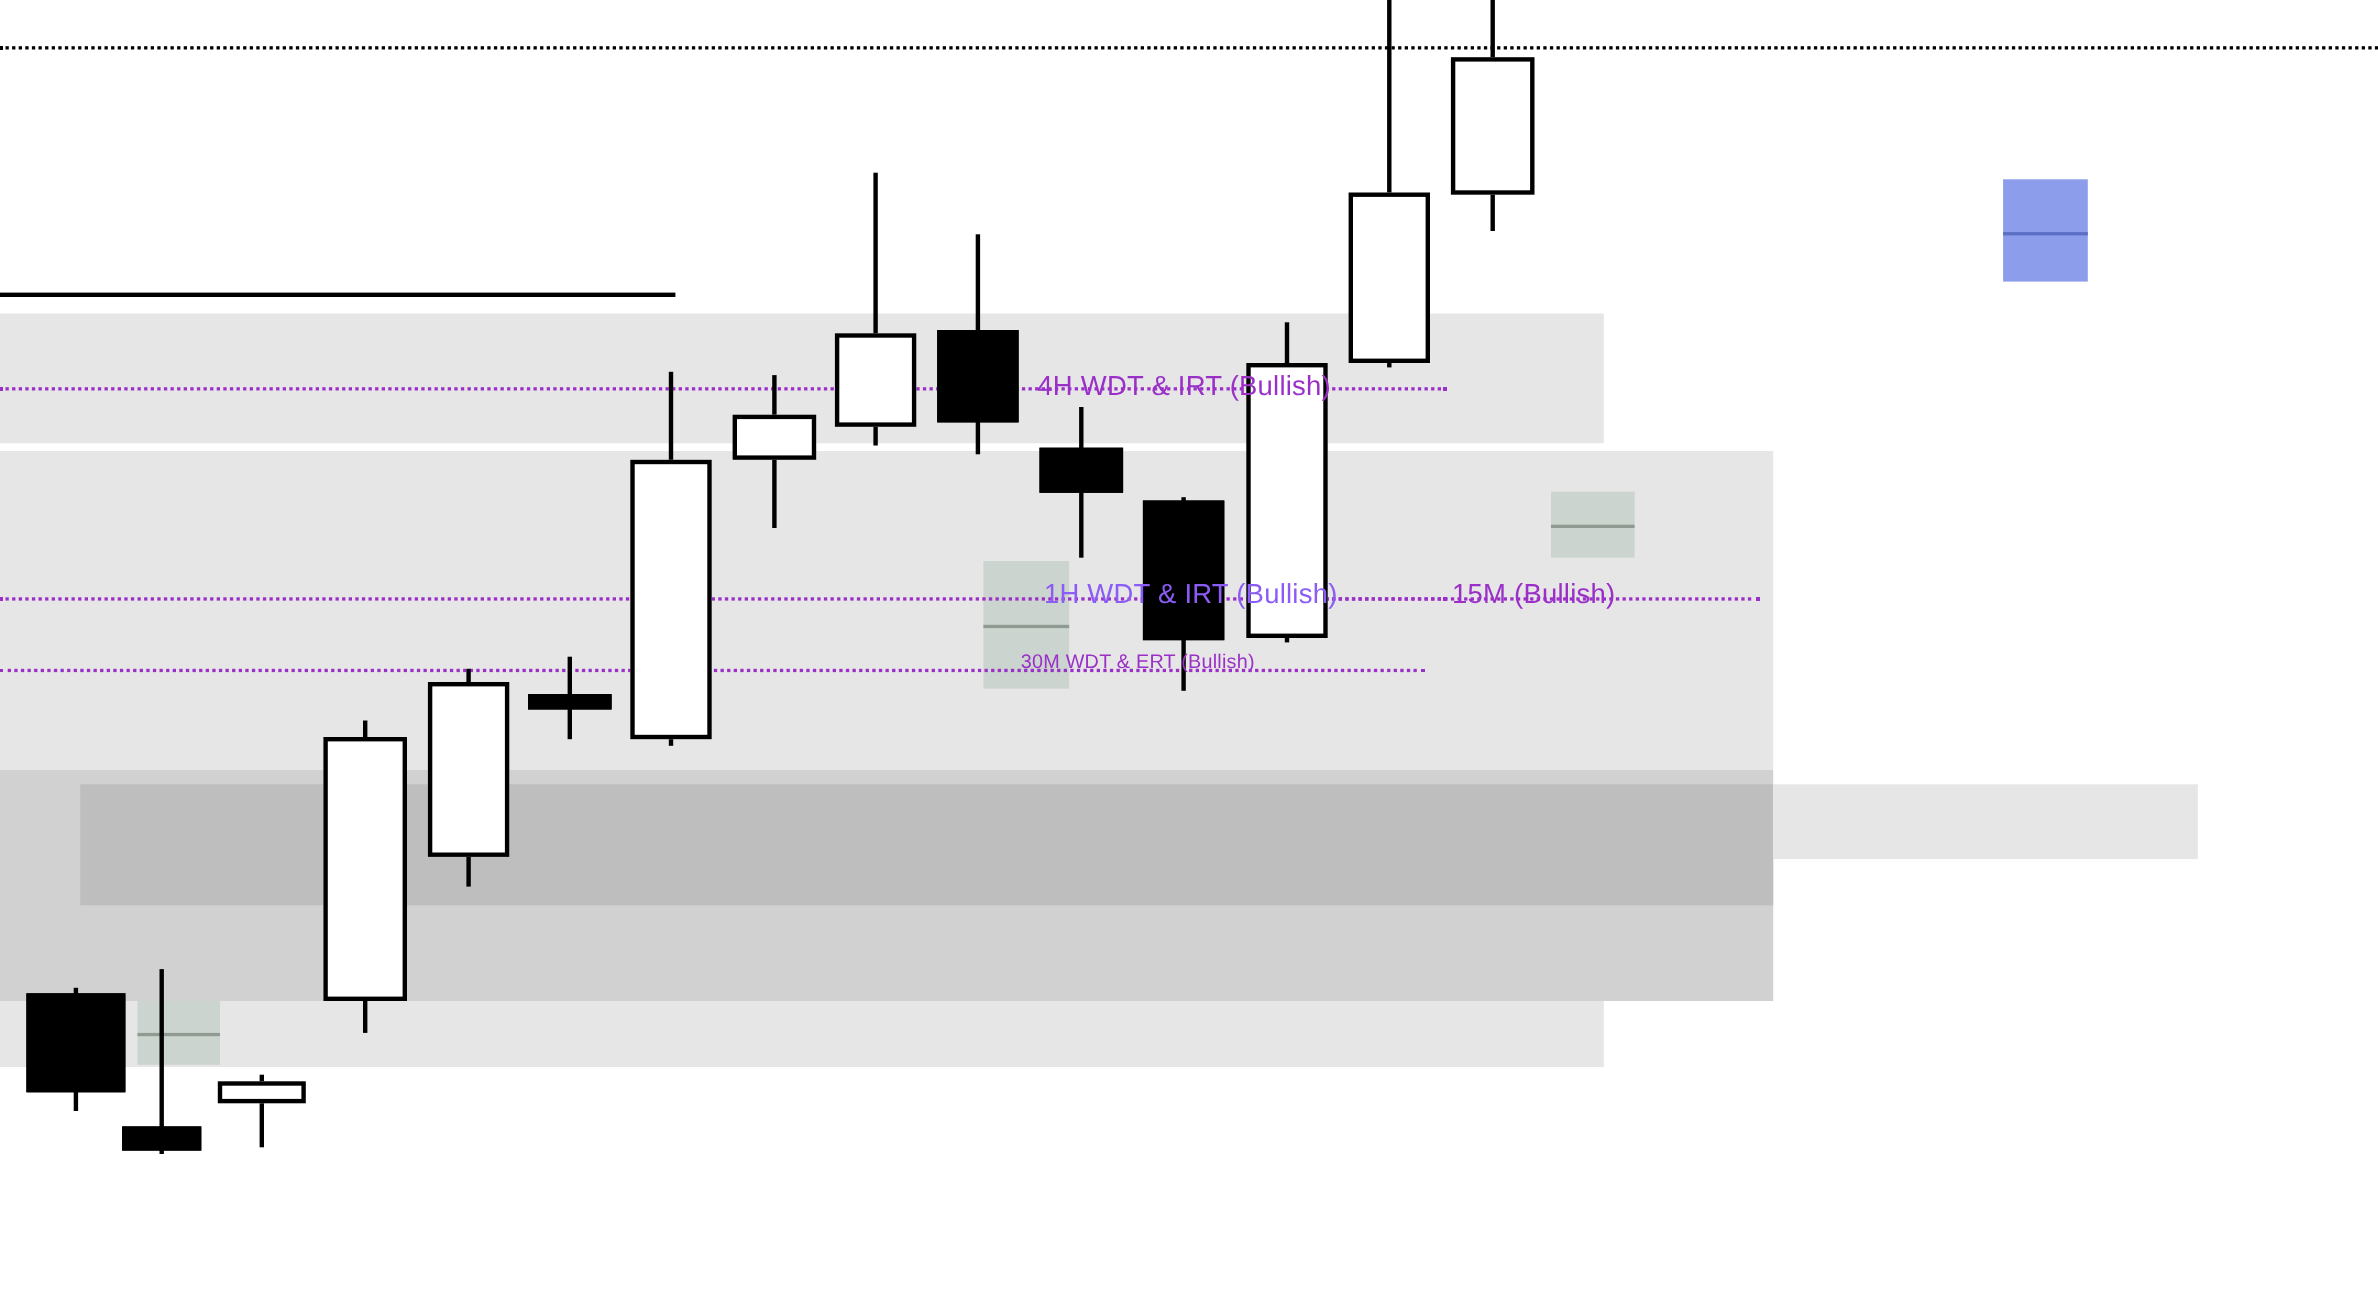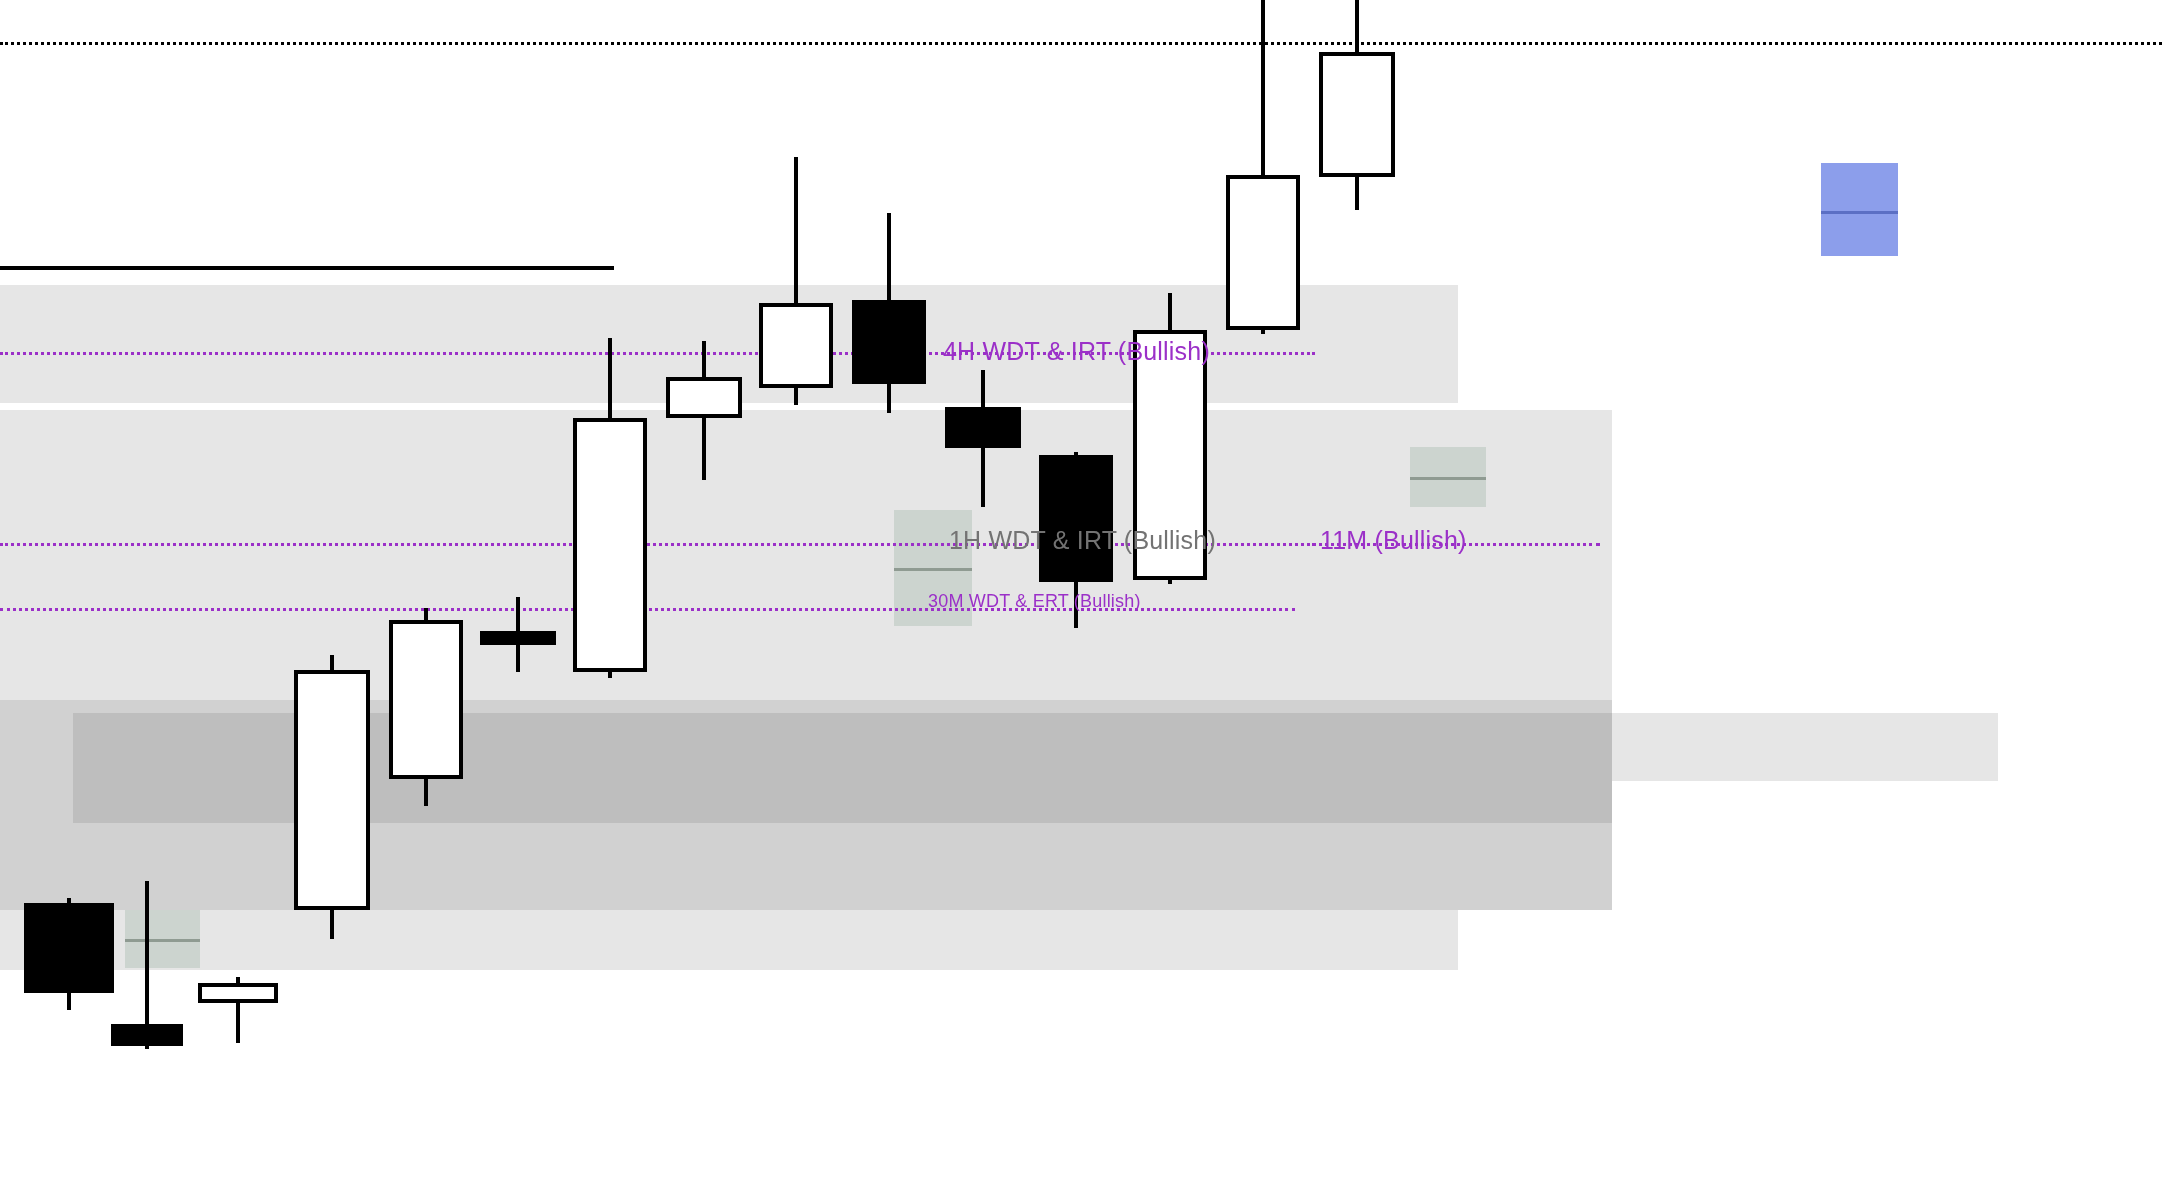--- a/index.html
+++ b/index.html
@@ -104,17 +104,17 @@
         <div class="wick" style="left: 1261px; top: 0px; height: 334px;"></div>
         <div class="body up" style="left: 1226px; top: 175px; width: 74px; height: 155px;"></div>
       </div>
       <div class="candle" style="left: 0px; top: 0px; width: 0px; height: 0px;">
         <div class="wick" style="left: 1355px; top: 0px; height: 210px;"></div>
         <div class="body up" style="left: 1319px; top: 52px; width: 76px; height: 125px;"></div>
       </div>
     </div>
   <div id="labels-layer">
       <div class="lbl" style="left: 943px; top: 337px; color: rgb(155, 48, 200); font-size: 25px;">4H WDT &amp; IRT (Bullish)</div>
-      <div class="lbl" style="left: 949px; top: 526px; color: #737373; font-size: 25px;">1H WDT &amp; IRT (Bullish)</div>
-      <div class="lbl" style="left: 1320px; top: 526px; color: rgb(155, 48, 200); font-size: 25px;">11M (Bullish)</div>
+      <div class="lbl" style="left: 949px; top: 526px; color: #8b5cf6; font-size: 25px;">1H WDT &amp; IRT (Bullish)</div>
+      <div class="lbl" style="left: 1320px; top: 526px; color: rgb(155, 48, 200); font-size: 25px;">15M (Bullish)</div>
       <div class="lbl" style="left: 928px; top: 591px; color: rgb(155, 48, 200); font-size: 18px;">30M WDT &amp; ERT (Bullish)</div>
     </div>
 </div>
 
 </body></html>

